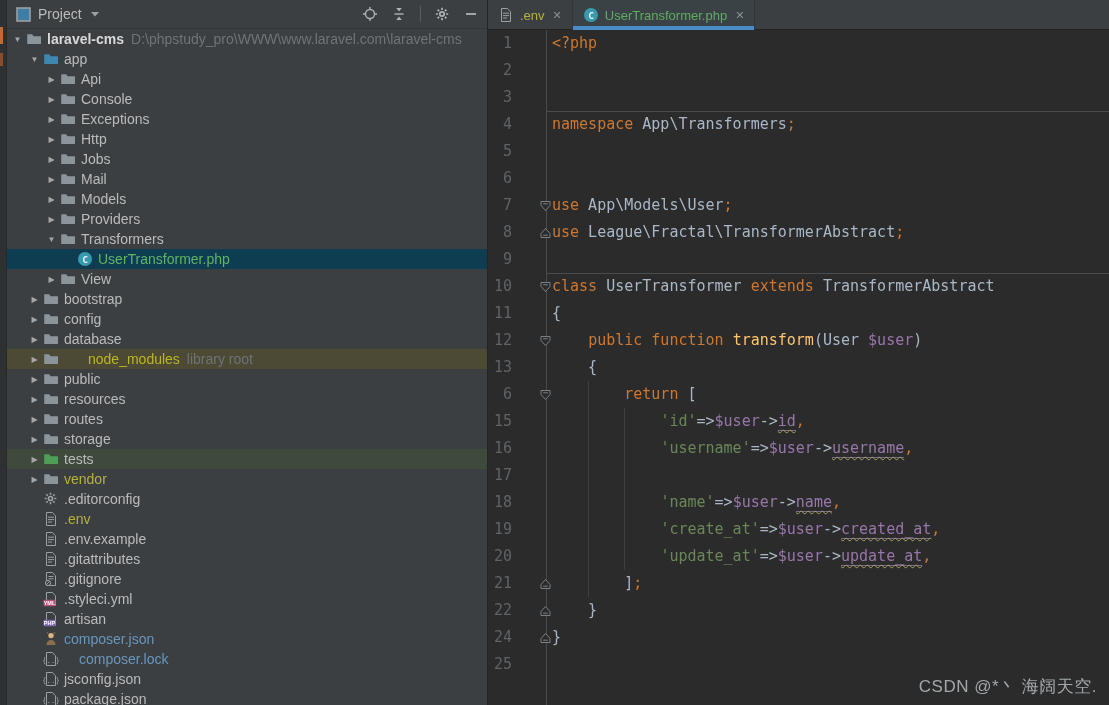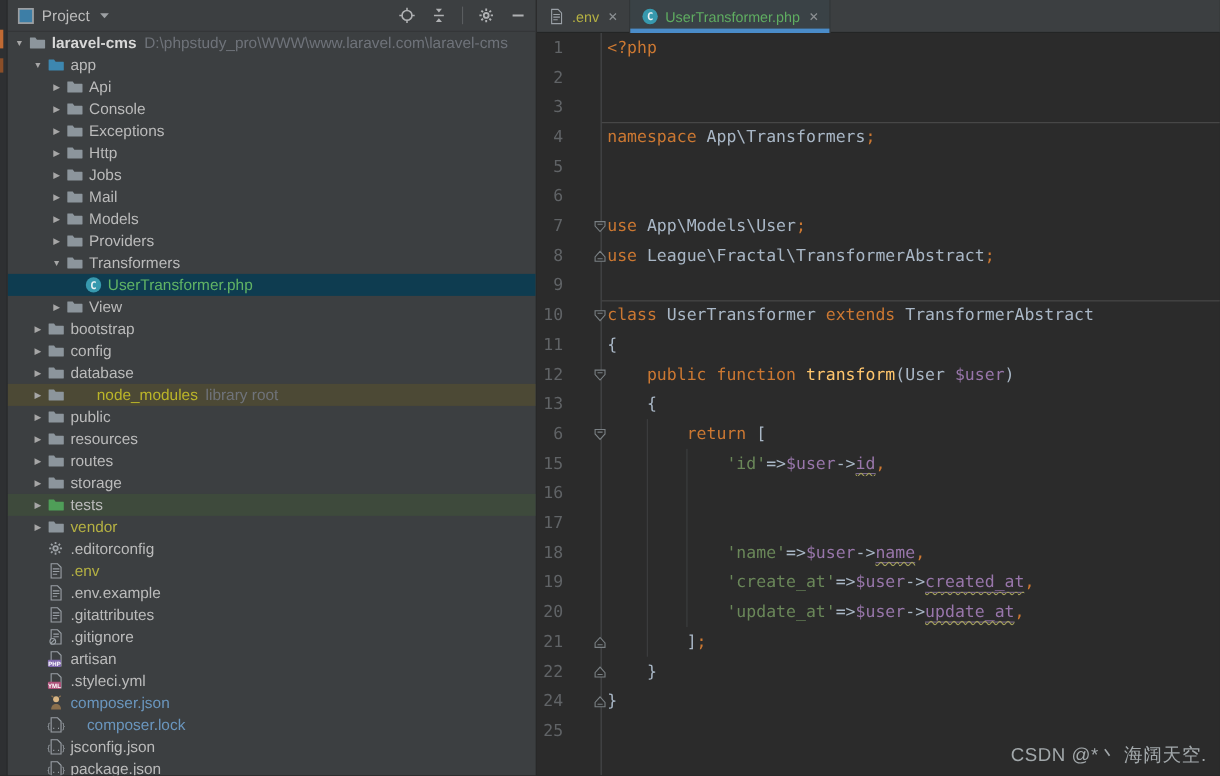--- a/index.html
+++ b/index.html
@@ -319,33 +319,33 @@
               <path d="M5.5 5.5 h5 M5.5 7.8 h5" stroke="#9AA0A6" stroke-width="1"></path>
               <circle cx="5" cy="12" r="2.6" fill="#3C3F41" stroke="#9AA0A6"></circle>
               <path d="M3.2 13.8 L6.8 10.2" stroke="#9AA0A6"></path>
             </svg></span>
           <span class="t-label">.gitignore</span>
         </div>
         <div class="tree-row" style="padding-left: 19px;">
           <span class="t-arrow"></span>
           <span class="t-icon"><svg width="16" height="16" viewBox="0 0 16 16">
               <path d="M3.5 1.5 h5.8 l3.2 3.2 v9.8 h-9 z" fill="#3C3F41" stroke="#9AA0A6"></path>
+              <rect x="0.5" y="8.8" width="12" height="6.5" rx="1" fill="#B0527A"></rect>
+              <text x="6.5" y="14" font-size="5.5" font-weight="bold" fill="#fff" text-anchor="middle" font-family="Liberation Sans, sans-serif">YML</text>
+            </svg></span>
+          <span class="t-label">.styleci.yml</span>
+        </div>
+        <div class="tree-row" style="padding-left: 19px;">
+          <span class="t-arrow"></span>
+          <span class="t-icon"><svg width="16" height="16" viewBox="0 0 16 16">
+              <path d="M3.5 1.5 h5.8 l3.2 3.2 v9.8 h-9 z" fill="#3C3F41" stroke="#9AA0A6"></path>
               <rect x="0.5" y="8.8" width="12" height="6.5" rx="1" fill="#8069AE"></rect>
               <text x="6.5" y="14" font-size="5.5" font-weight="bold" fill="#fff" text-anchor="middle" font-family="Liberation Sans, sans-serif">PHP</text>
             </svg></span>
           <span class="t-label">artisan</span>
-        </div>
-        <div class="tree-row" style="padding-left: 19px;">
-          <span class="t-arrow"></span>
-          <span class="t-icon"><svg width="16" height="16" viewBox="0 0 16 16">
-              <path d="M3.5 1.5 h5.8 l3.2 3.2 v9.8 h-9 z" fill="#3C3F41" stroke="#9AA0A6"></path>
-              <rect x="0.5" y="8.8" width="12" height="6.5" rx="1" fill="#B0527A"></rect>
-              <text x="6.5" y="14" font-size="5.5" font-weight="bold" fill="#fff" text-anchor="middle" font-family="Liberation Sans, sans-serif">YML</text>
-            </svg></span>
-          <span class="t-label">.styleci.yml</span>
         </div>
         <div class="tree-row" style="padding-left: 19px;">
           <span class="t-arrow"></span>
           <span class="t-icon"><svg width="16" height="16" viewBox="0 0 16 16">
               <circle cx="8" cy="4.6" r="2.7" fill="#D9B583"></circle>
               <path d="M3.5 14 c0 -3.5 2 -5.1 4.5 -5.1 s4.5 1.6 4.5 5.1 z" fill="#8A6F4D"></path>
               <path d="M5.4 2.6 l-1.6 -1 M10.6 2.6 l1.6 -1" stroke="#8A6F4D" stroke-width="1.2"></path>
             </svg></span>
           <span class="t-label" style="color: rgb(106, 150, 190);">composer.json</span>
         </div>
@@ -424,21 +424,21 @@
           <div class="code-line"><span class="lnum">12</span><span class="fold-marker"><svg width="11" height="12" viewBox="0 0 11 12">
                 <path d="M1 1.5 H10 V5.5 L5.5 10.5 L1 5.5 Z" fill="#2B2B2B" stroke="#7A8084"></path>
                 <path d="M3.2 3.8 H7.8" stroke="#7A8084"></path>
               </svg></span><span class="ltext"><span class="tk-pl">    </span><span class="tk-kw">public</span><span class="tk-pl"> </span><span class="tk-kw">function</span><span class="tk-pl"> </span><span class="tk-fn">transform</span><span class="tk-pl">(User </span><span class="tk-vr">$user</span><span class="tk-pl">)</span></span></div>
           <div class="code-line"><span class="lnum">13</span><span class="ltext"><span class="tk-pl">    {</span></span></div>
           <div class="code-line"><span class="lnum">6</span><span class="fold-marker"><svg width="11" height="12" viewBox="0 0 11 12">
                 <path d="M1 1.5 H10 V5.5 L5.5 10.5 L1 5.5 Z" fill="#2B2B2B" stroke="#7A8084"></path>
                 <path d="M3.2 3.8 H7.8" stroke="#7A8084"></path>
               </svg></span><span class="ltext"><span class="tk-pl">        </span><span class="tk-kw">return</span><span class="tk-pl"> [</span></span></div>
           <div class="code-line"><span class="lnum">15</span><span class="ltext"><span class="tk-pl">            </span><span class="tk-st">'id'</span><span class="tk-pl">=&gt;</span><span class="tk-vr">$user</span><span class="tk-pl">-&gt;</span><span class="tk-pr">id</span><span class="tk-pu">,</span></span></div>
-          <div class="code-line"><span class="lnum">16</span></div>
+          <div class="code-line"><span class="lnum">16</span><span class="ltext"><span class="tk-pl">            </span><span class="tk-st">'username'</span><span class="tk-pl">=&gt;</span><span class="tk-vr">$user</span><span class="tk-pl">-&gt;</span><span class="tk-pr">username</span><span class="tk-pu">,</span></span></div>
           <div class="code-line"><span class="lnum">17</span></div>
           <div class="code-line"><span class="lnum">18</span><span class="ltext"><span class="tk-pl">            </span><span class="tk-st">'name'</span><span class="tk-pl">=&gt;</span><span class="tk-vr">$user</span><span class="tk-pl">-&gt;</span><span class="tk-pr">name</span><span class="tk-pu">,</span></span></div>
           <div class="code-line"><span class="lnum">19</span><span class="ltext"><span class="tk-pl">            </span><span class="tk-st">'create_at'</span><span class="tk-pl">=&gt;</span><span class="tk-vr">$user</span><span class="tk-pl">-&gt;</span><span class="tk-pr">created_at</span><span class="tk-pu">,</span></span></div>
           <div class="code-line"><span class="lnum">20</span><span class="ltext"><span class="tk-pl">            </span><span class="tk-st">'update_at'</span><span class="tk-pl">=&gt;</span><span class="tk-vr">$user</span><span class="tk-pl">-&gt;</span><span class="tk-pr">update_at</span><span class="tk-pu">,</span></span></div>
           <div class="code-line"><span class="lnum">21</span><span class="fold-marker"><svg width="11" height="12" viewBox="0 0 11 12">
                 <path d="M1 10.5 H10 V6.5 L5.5 1.5 L1 6.5 Z" fill="#2B2B2B" stroke="#7A8084"></path>
                 <path d="M3.2 8.2 H7.8" stroke="#7A8084"></path>
               </svg></span><span class="ltext"><span class="tk-pl">        ]</span><span class="tk-pu">;</span></span></div>
           <div class="code-line"><span class="lnum">22</span><span class="fold-marker"><svg width="11" height="12" viewBox="0 0 11 12">
                 <path d="M1 10.5 H10 V6.5 L5.5 1.5 L1 6.5 Z" fill="#2B2B2B" stroke="#7A8084"></path>

